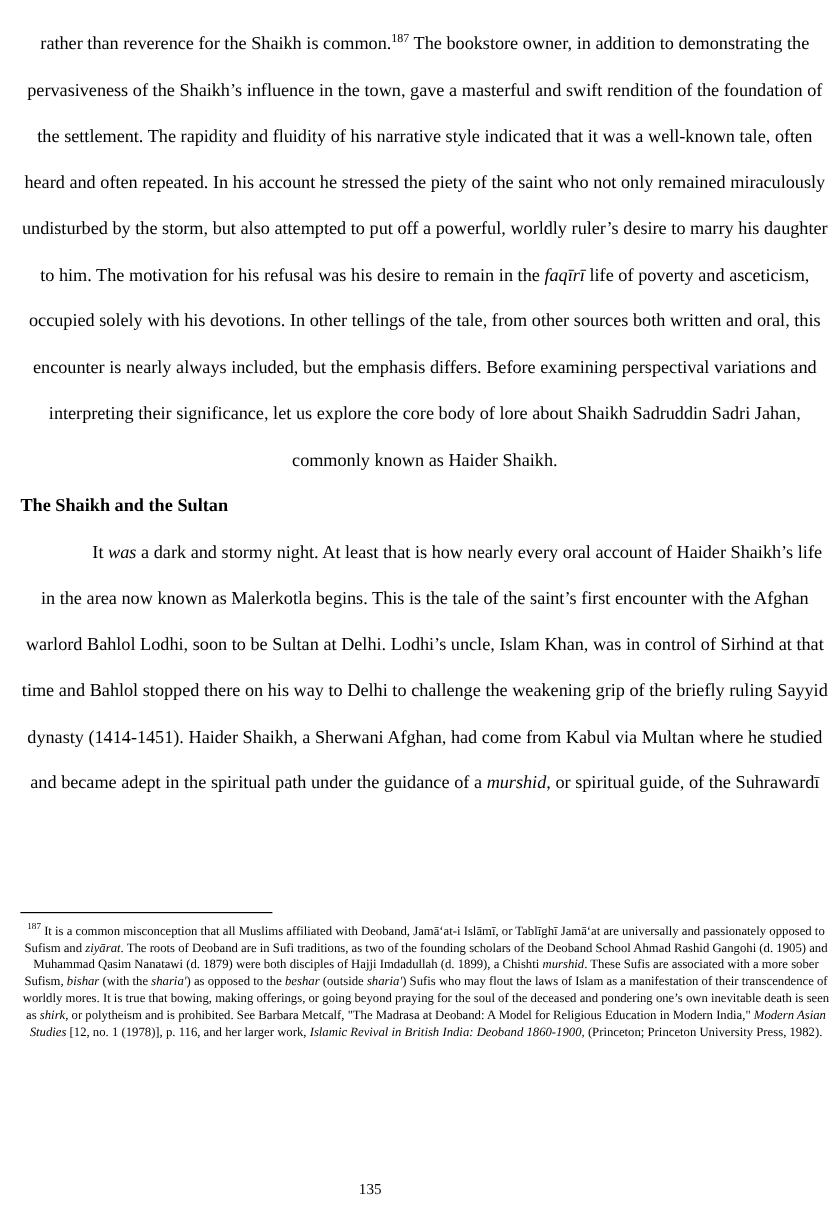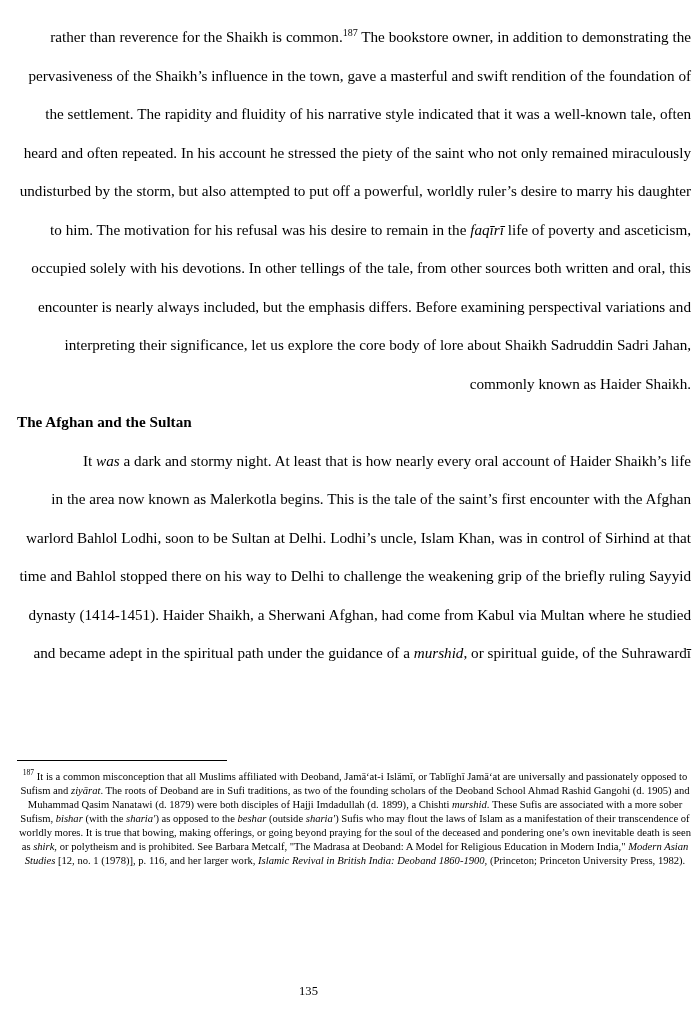--- a/index.html
+++ b/index.html
@@ -25,21 +25,21 @@
   .body-block {
     position: absolute;
     left: 17px;
     top: 18px;
     width: 674px;
   }
   p.body-par {
     margin: 0;
     font-size: 15.2px;
     line-height: 38.5px;
-    text-align: right;
+    text-align: center;
     letter-spacing: -0.02px;
     word-spacing: 0.1px;
   }
   .indent {
     display: inline-block;
     width: 54px;
   }
   h2.section-heading {
     margin: 0;
     font-size: 15.2px;
@@ -89,21 +89,21 @@
   }
 </style>
 </head>
 <body>
 
 <div class="page">
 
   <div class="body-block">
     <p class="body-par"><span>rather than reverence for the Shaikh is common.</span><sup class="fn-ref">187</sup><span>  The bookstore owner, in addition to demonstrating the pervasiveness of the Shaikh’s influence in the town, gave a masterful and swift rendition of the foundation of the settlement.  The rapidity and fluidity of his narrative style indicated that it was a well-known tale, often heard and often repeated.  In his account he stressed the piety of the saint who not only remained miraculously undisturbed by the storm, but also attempted to put off a powerful, worldly ruler’s desire to marry his daughter to him.  The motivation for his refusal was his desire to remain in the </span><i>faqīrī</i><span> life of poverty and asceticism, occupied solely with his devotions.  In other tellings of the tale, from other sources both written and oral, this encounter is nearly always included, but the emphasis differs.  Before examining perspectival variations and interpreting their significance, let us explore the core body of lore about Shaikh Sadruddin Sadri Jahan, commonly known as Haider Shaikh.</span></p>
 
-    <h2 class="section-heading">The Afghan and the Sultan</h2>
+    <h2 class="section-heading">The Shaikh and the Sultan</h2>
 
     <p class="body-par"><span class="indent"></span><span>It </span><i>was</i><span> a dark and stormy night.  At least that is how nearly every oral account of Haider Shaikh’s life in the area now known as Malerkotla begins.  This is the tale of the saint’s first encounter with the Afghan warlord Bahlol Lodhi, soon to be Sultan at Delhi.  Lodhi’s uncle, Islam Khan, was in control of Sirhind at that time and Bahlol stopped there on his way to Delhi to challenge the weakening grip of the briefly ruling Sayyid dynasty (1414-1451).   Haider Shaikh, a Sherwani Afghan, had come from Kabul via Multan where he studied and became adept in the spiritual path under the guidance of a </span><i>murshid</i><span>, or spiritual guide, of the Suhrawardī</span></p>
   </div>
 
   <div class="footnote-area">
     <hr class="fn-rule">
     <p class="fn-par"><sup class="fn-num">187</sup><span> It is a common misconception that all Muslims affiliated with Deoband, Jamāʻat-i Islāmī, or Tablīghī Jamāʻat are universally and passionately opposed to Sufism and </span><i>ziyārat</i><span>.  The roots of Deoband are in Sufi traditions, as two of the founding scholars of the Deoband School Ahmad Rashid Gangohi (d. 1905) and Muhammad Qasim Nanatawi (d. 1879) were both disciples of Hajji Imdadullah (d. 1899), a Chishti </span><i>murshid</i><span>.  These Sufis are associated with a more sober Sufism, </span><i>bishar</i><span> (with the </span><i>sharia'</i><span>) as opposed to the </span><i>beshar</i><span> (outside </span><i>sharia'</i><span>) Sufis who may flout the laws of Islam as a manifestation of their transcendence of worldly mores.  It is true that bowing, making offerings, or going beyond praying for the soul of the deceased and pondering one’s own inevitable death is seen as </span><i>shirk</i><span>, or polytheism and is prohibited.   See Barbara Metcalf, "The Madrasa at Deoband: A Model for Religious Education in Modern India," </span><i>Modern Asian Studies</i><span> [12, no. 1 (1978)], p. 116, and her larger work, </span><i>Islamic Revival in British India: Deoband 1860-1900,</i><span> (Princeton; Princeton University Press, 1982).</span></p>
   </div>
 
   <div class="page-number">135</div>

